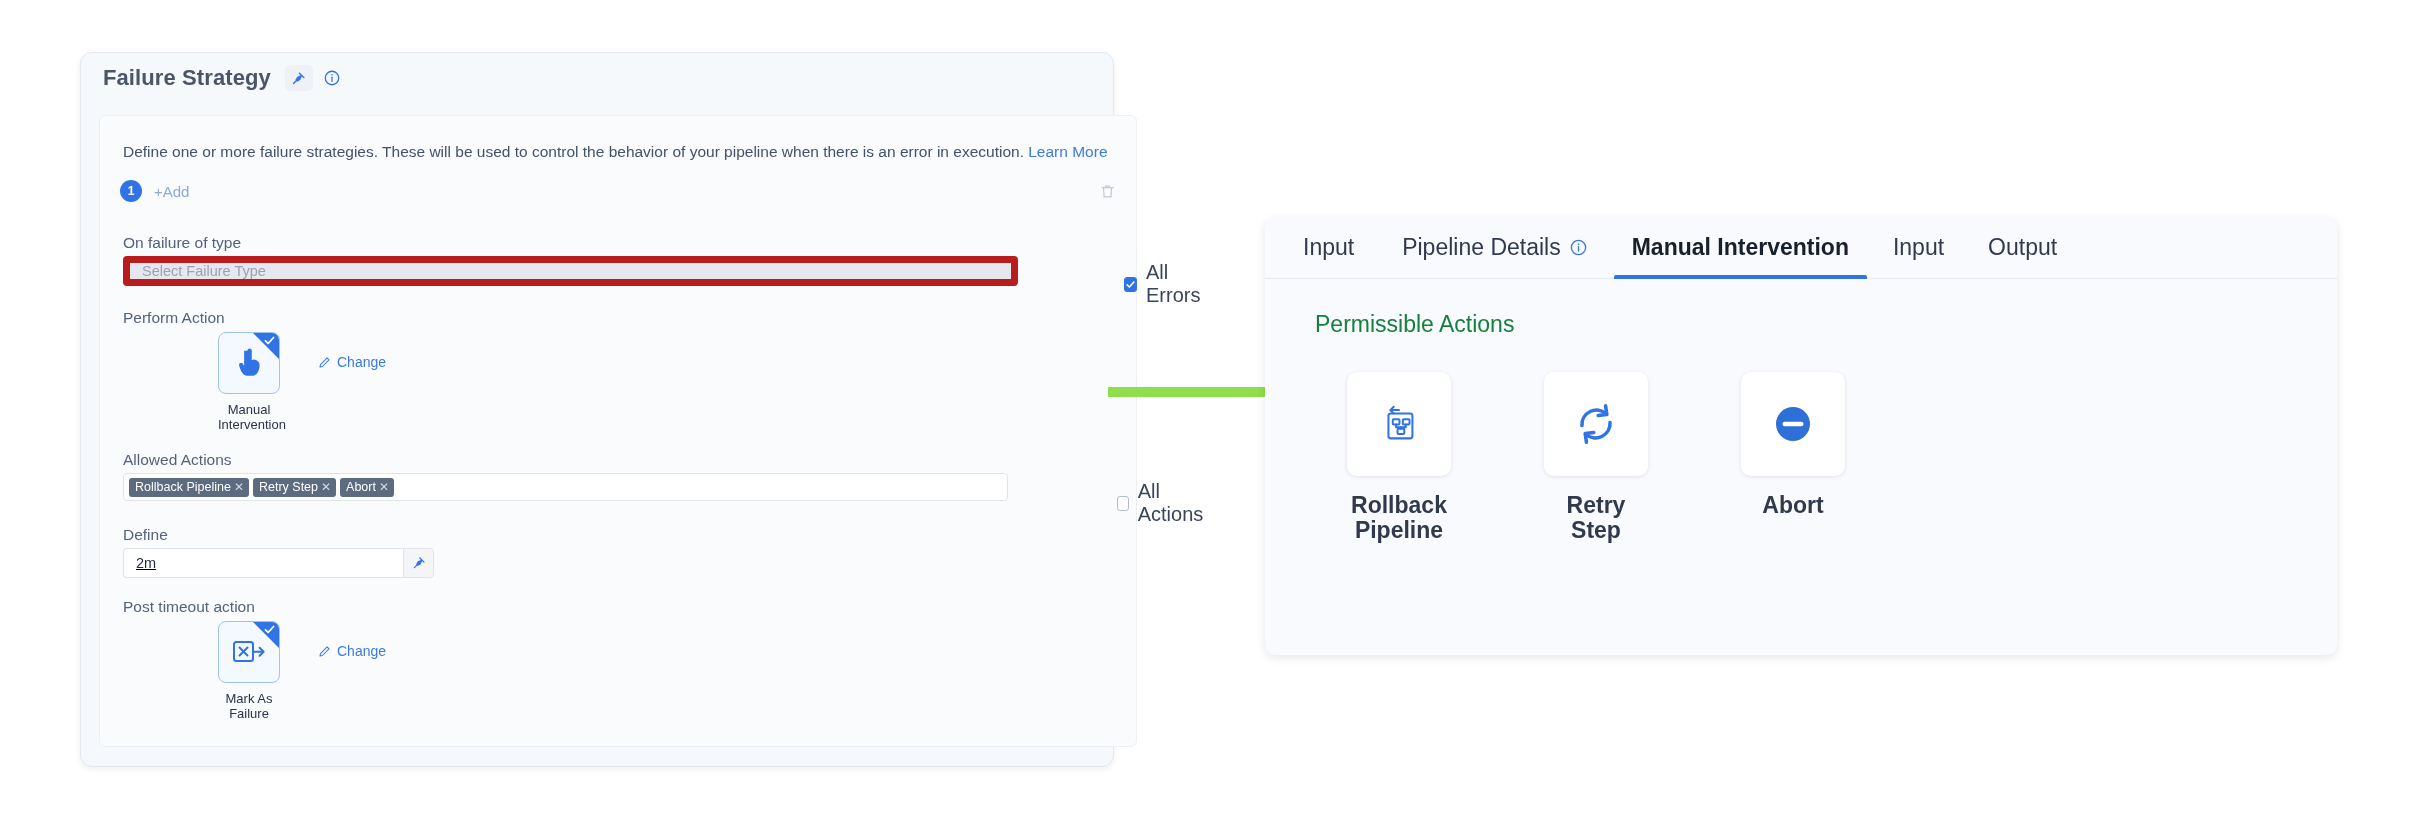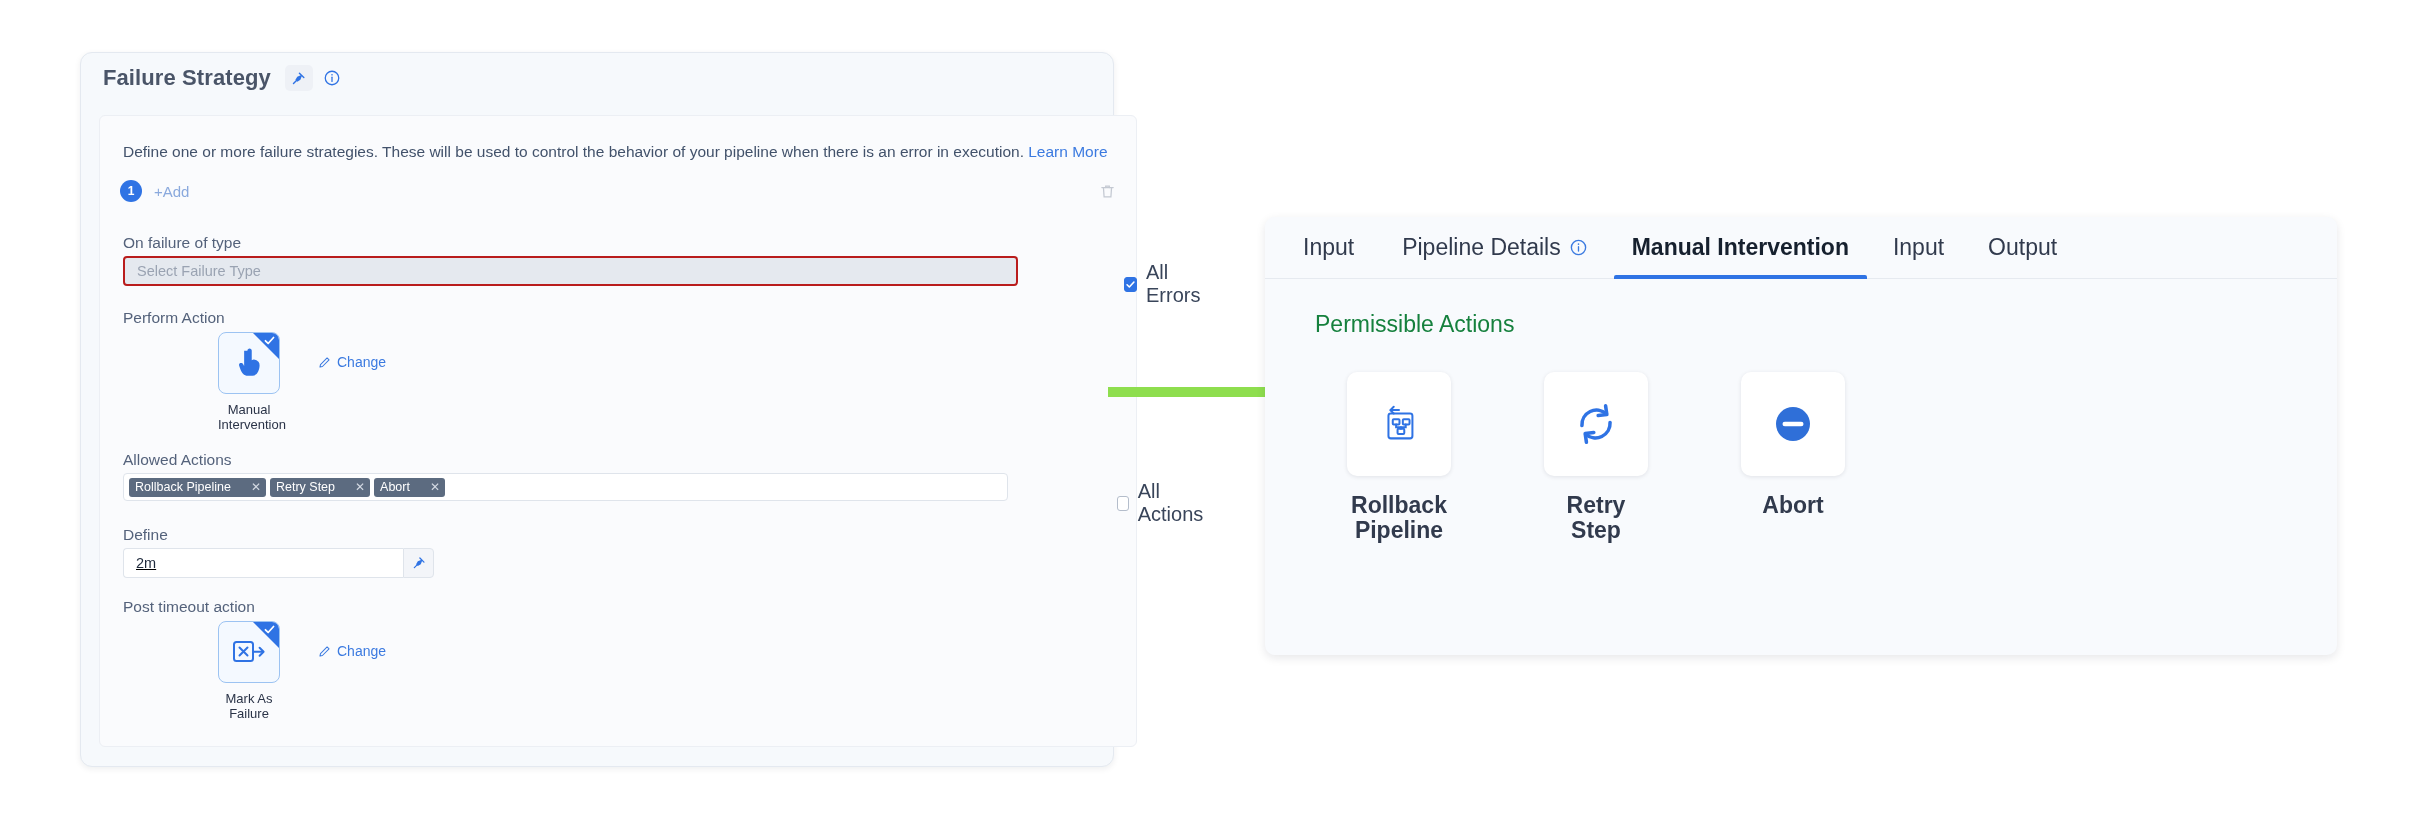--- a/index.html
+++ b/index.html
@@ -67,21 +67,21 @@
   }
   .lbl-failtype { left: 23px; top: 118px; }
   .lbl-perform  { left: 23px; top: 193px; }
   .lbl-allowed  { left: 23px; top: 335px; }
   .lbl-timeout  { left: 23px; top: 410px; }
   .lbl-posttime { left: 23px; top: 482px; }
 
   .sel-fail {
     position: absolute; left: 23px; top: 140px;
     width: 895px; height: 30px;
-    background: #e5e9ef; border: 2px solid #b91c1c; border-radius: 4px;
+    background: #e5e9ef; border: 7px solid #b91c1c; border-radius: 4px;
     display: flex; align-items: center; padding: 0 12px;
     font-size: 14.5px; color: #9aa3b2;
   }
   .cb-row { position: absolute; display: flex; align-items: center; gap: 9px; }
   .cb-errors  { left: 1024px; top: 145px; }
   .cb-actions { left: 1017px; top: 364px; }
   .cb-box {
     width: 15px; height: 15px; border-radius: 3px;
     border: 1.5px solid #b4bdcb; background: #fff;
     display: flex; align-items: center; justify-content: center;
@@ -120,21 +120,21 @@
 
   .tags-input {
     position: absolute; left: 23px; top: 357px;
     width: 885px; height: 28px;
     background: #fff; border: 1px solid #dfe4eb; border-radius: 4px;
     display: flex; align-items: center; gap: 4px; padding: 0 5px;
   }
   .tag {
     background: #5c6b80; color: #fff; border-radius: 3px;
     font-size: 12.5px; height: 19px; display: flex; align-items: center;
-    padding: 0 5px 0 6px; gap: 20px; white-space: nowrap;
+    padding: 0 5px 0 6px; gap: 3px; white-space: nowrap;
   }
   .tag .x { font-size: 12px; color: #d4dae3; line-height: 1; }
 
   .timeout-wrap {
     position: absolute; left: 23px; top: 432px;
     width: 311px; height: 30px; display: flex; text-decoration: underline;
   }
   .timeout-input {
     flex: 1; background: #fff; border: 1px solid #dfe4eb; border-right: none;
     border-radius: 4px 0 0 4px;

